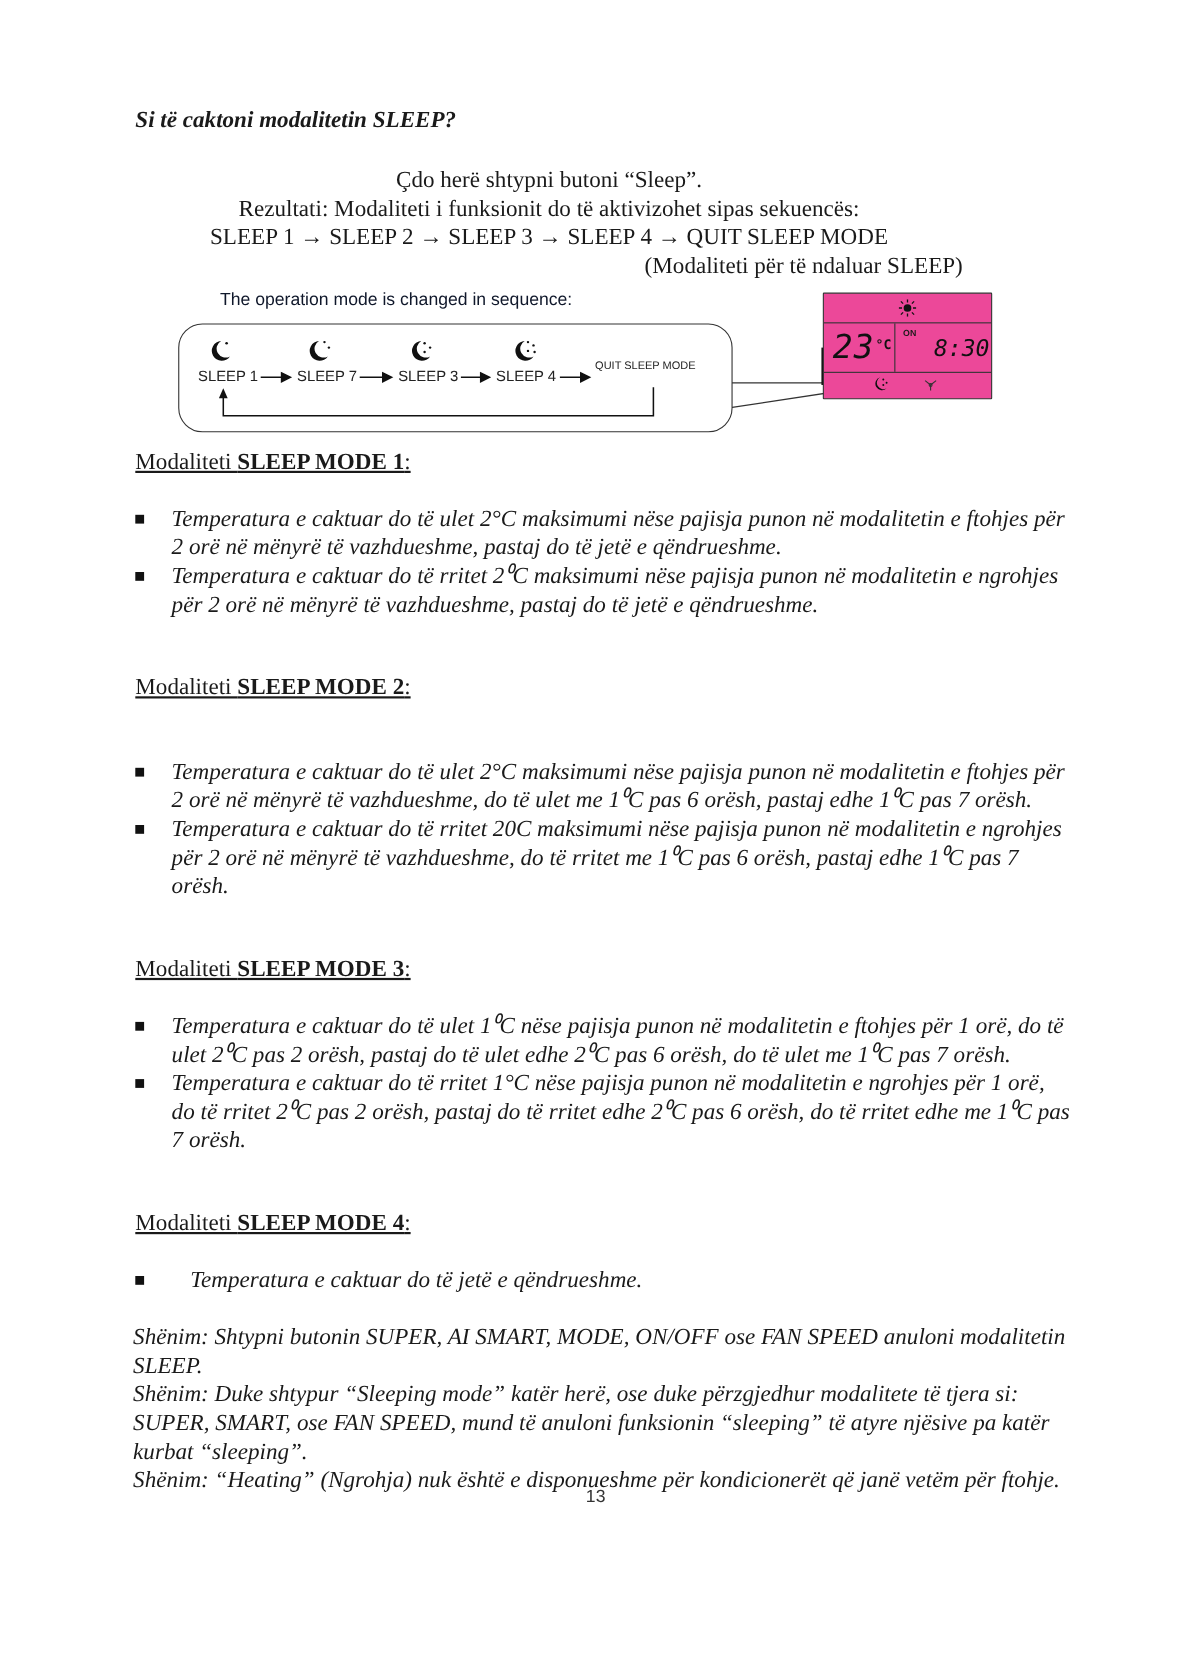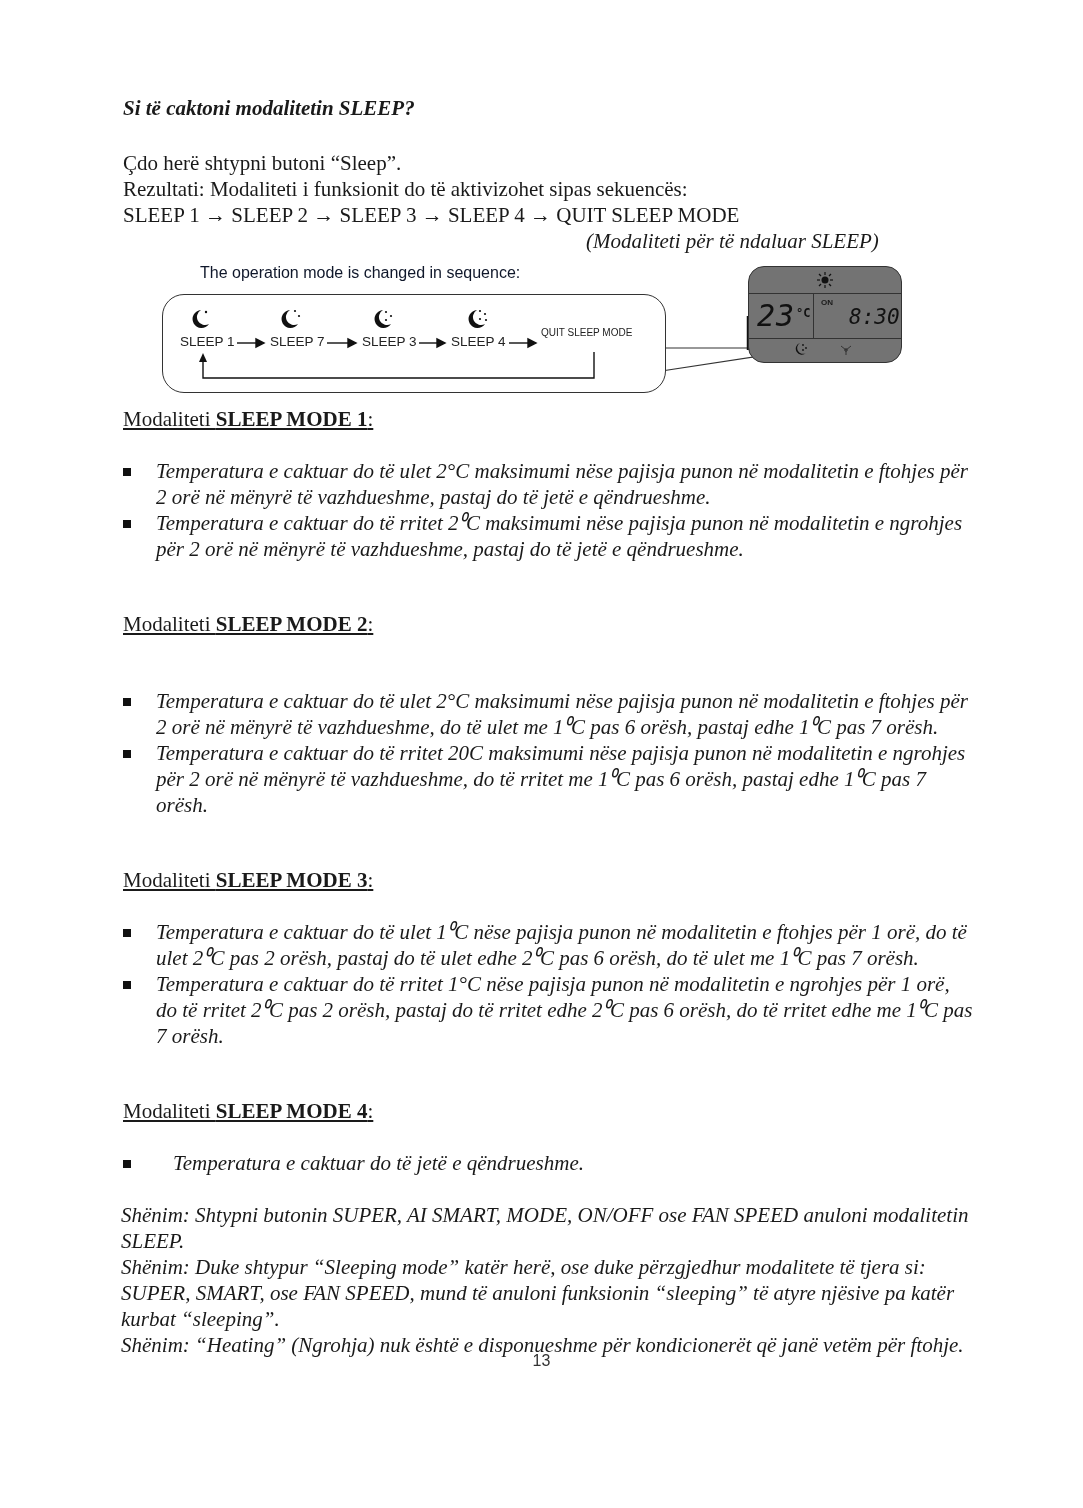--- a/index.html
+++ b/index.html
@@ -2,28 +2,28 @@
 <html><head>
 <meta charset="utf-8">
 <style>
   html, body { margin: 0; padding: 0; background: #ffffff; }
   body { width: 1083px; height: 1508px; position: relative; overflow: hidden;
          font-family: "Liberation Serif", serif; color: #1a1a1a; }
   .abs { position: absolute; }
   .serif { font-family: "Liberation Serif", serif; font-size: 21px; line-height: 26px; }
   .title { left: 123px; top: 96px; font-weight: bold; font-style: italic; font-size: 21px; }
   .intro { left: 123px; top: 150px; }
-  .intro div { white-space: nowrap; }
-  .intro .right { padding-left: 463px; font-style: italic; }
+  .intro div { white-space: nowrap; text-align: center; }
+  .intro .right { padding-left: 463px; }
 
   
   .diag-caption { left: 200px; top: 264px; font-family: "Liberation Sans", sans-serif; font-size: 16px; color: #0f172a; }
   .bubble { left: 162px; top: 294px; width: 502px; height: 97px; border: 1.4px solid #333; border-radius: 22px; background: #fff; }
   .seq { left: 178px; top: 334px; font-family: "Liberation Sans", sans-serif; font-size: 13.5px; white-space: nowrap; color: #222; }
-  .remote { left: 748px; top: 266px; width: 152px; height: 95px; border: 1.4px solid #333; border-radius: 16px; background: #737373; }
+  .remote { left: 748px; top: 266px; width: 152px; height: 95px; border: 1.4px solid #333; border-radius: 1px; background: #ec4899; }
   .remote .row1 { position: absolute; left: 0; top: 0; width: 152px; height: 26px; border-bottom: 1.2px solid #333; }
   .remote .row2 { position: absolute; left: 0; top: 27px; width: 152px; height: 44px; border-bottom: 1.2px solid #333; }
   .remote .divider { position: absolute; left: 64px; top: 0; width: 1.2px; height: 44px; background: #333; }
   .lcd { font-family: "DejaVu Sans Mono", monospace; color: #111; }
 
   
   .heading { left: 123px; font-size: 21px; text-decoration: underline; white-space: nowrap; }
   .heading b { font-weight: bold; }
   ul.blist { list-style: none; margin: 0; padding: 0; left: 123px; width: 850px; }
   ul.blist li { position: relative; padding-left: 33px; font-size: 21px; line-height: 26px; font-style: italic; }

